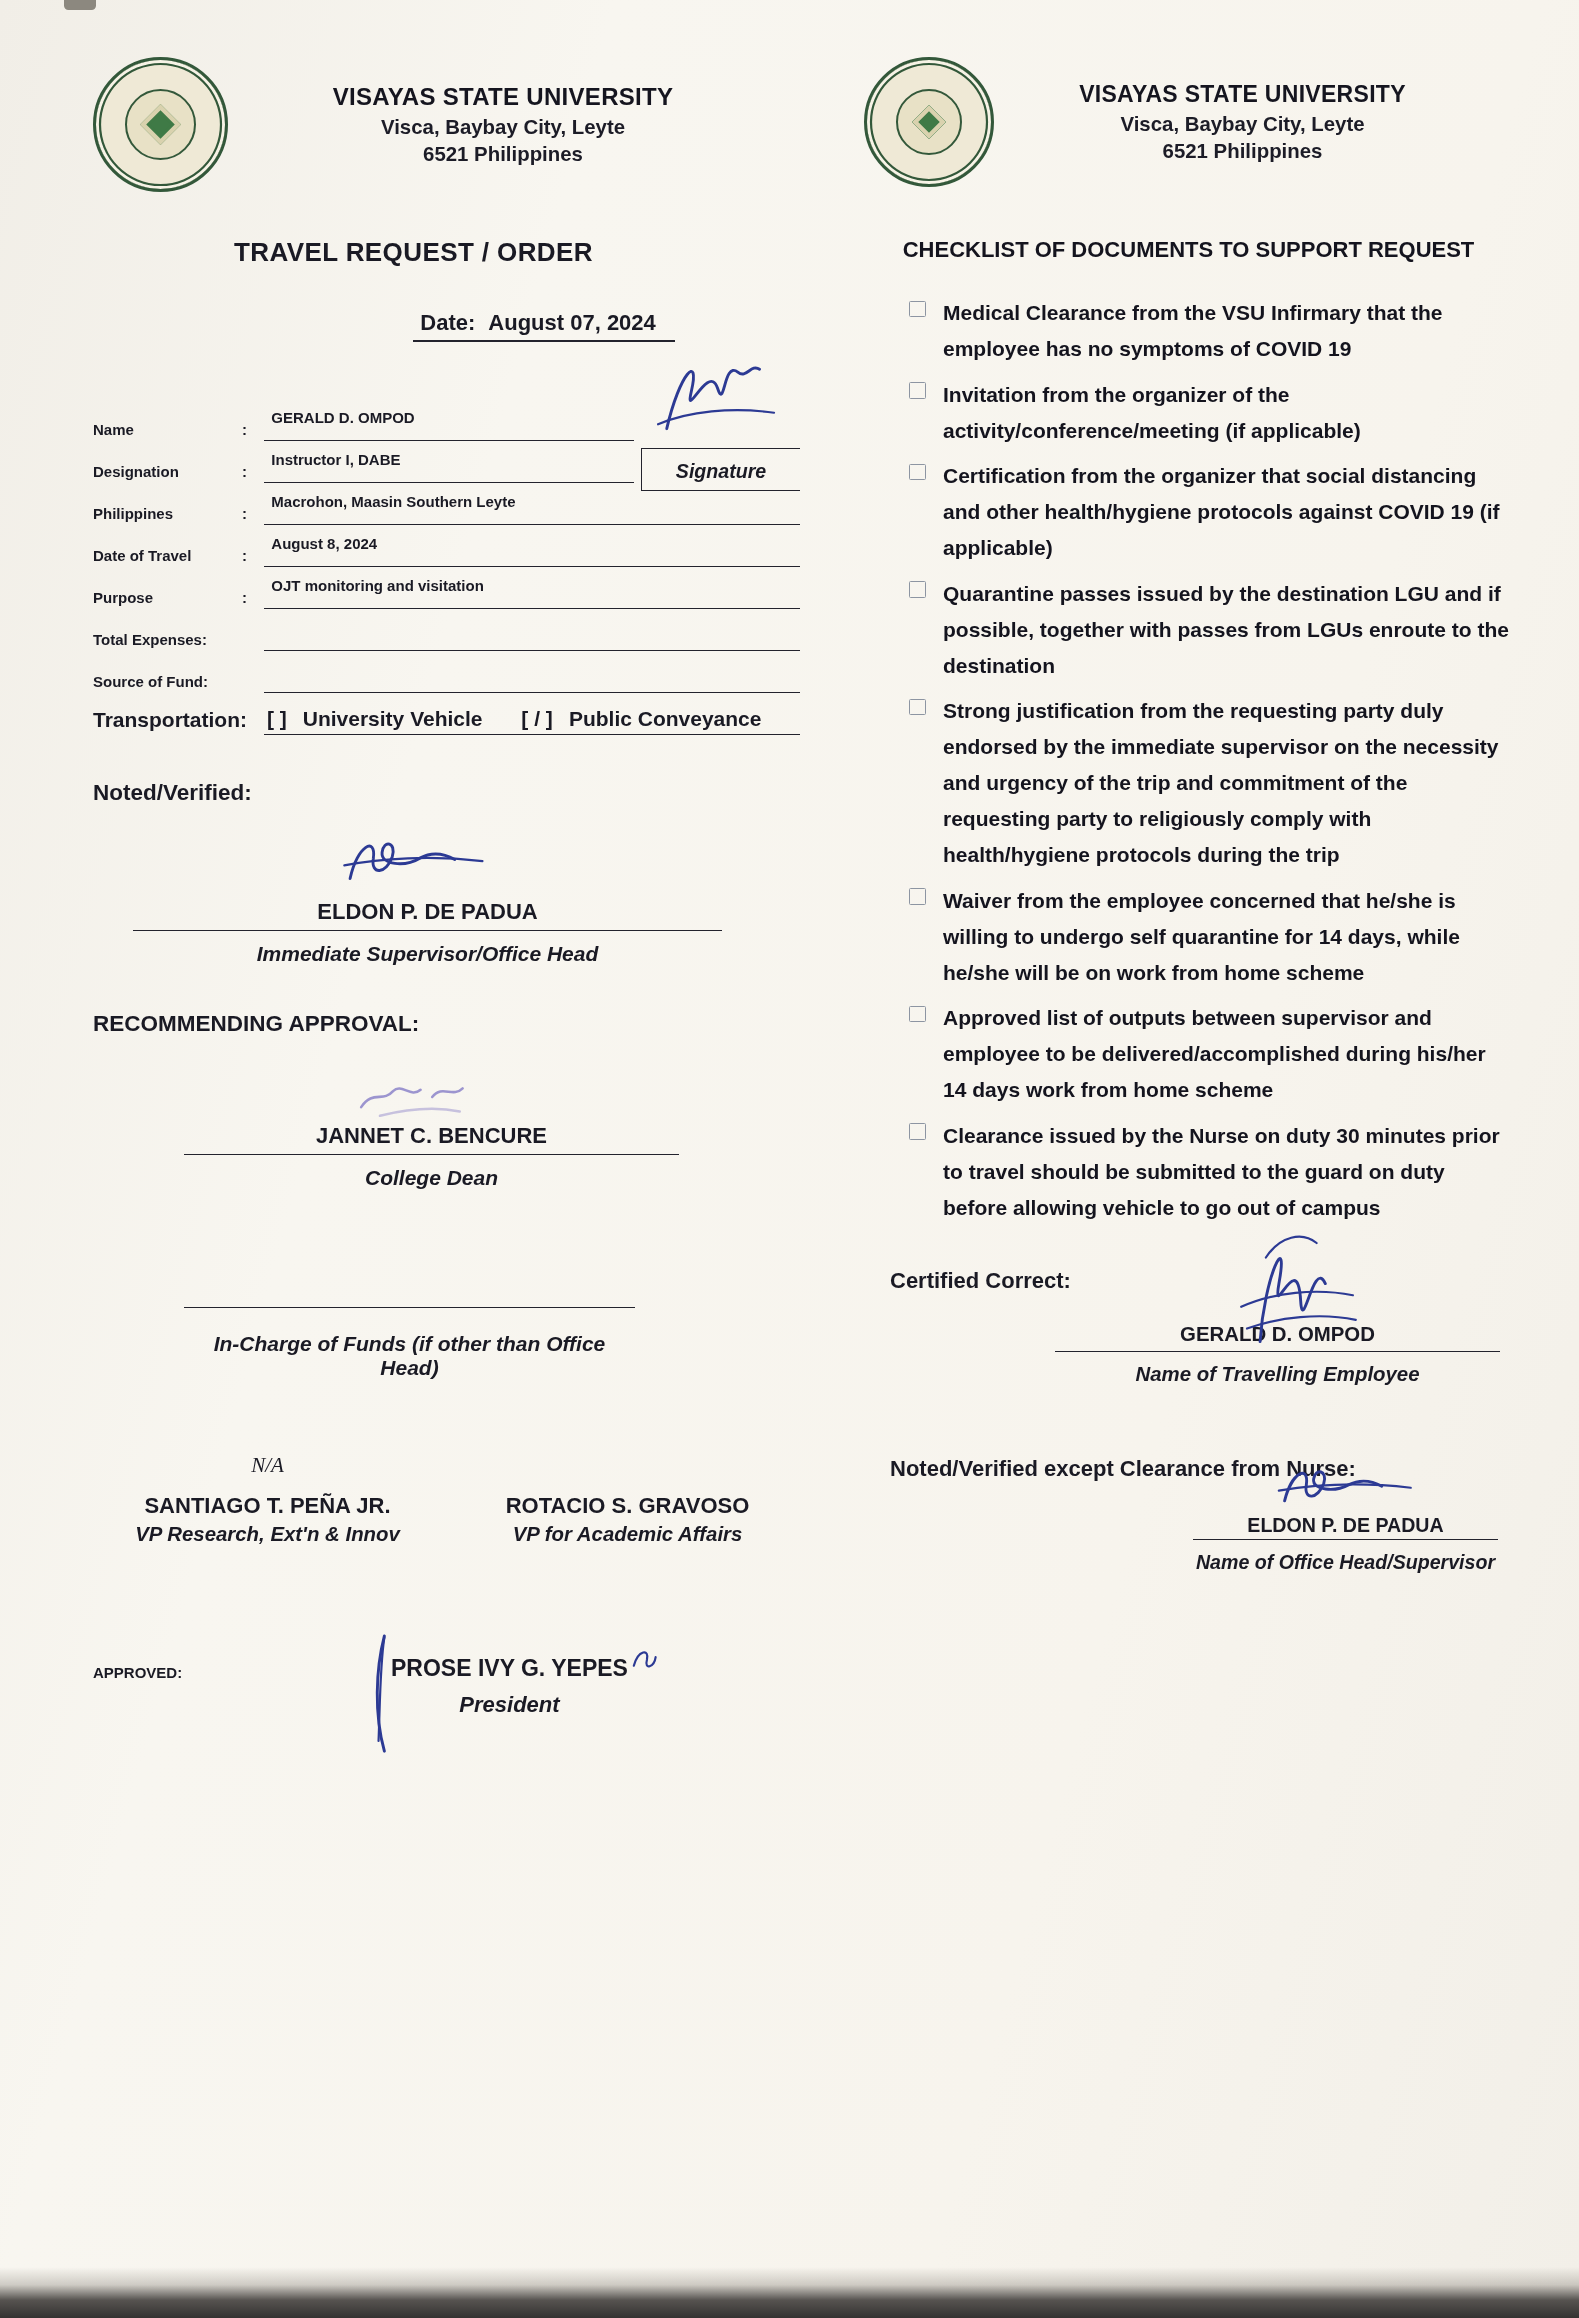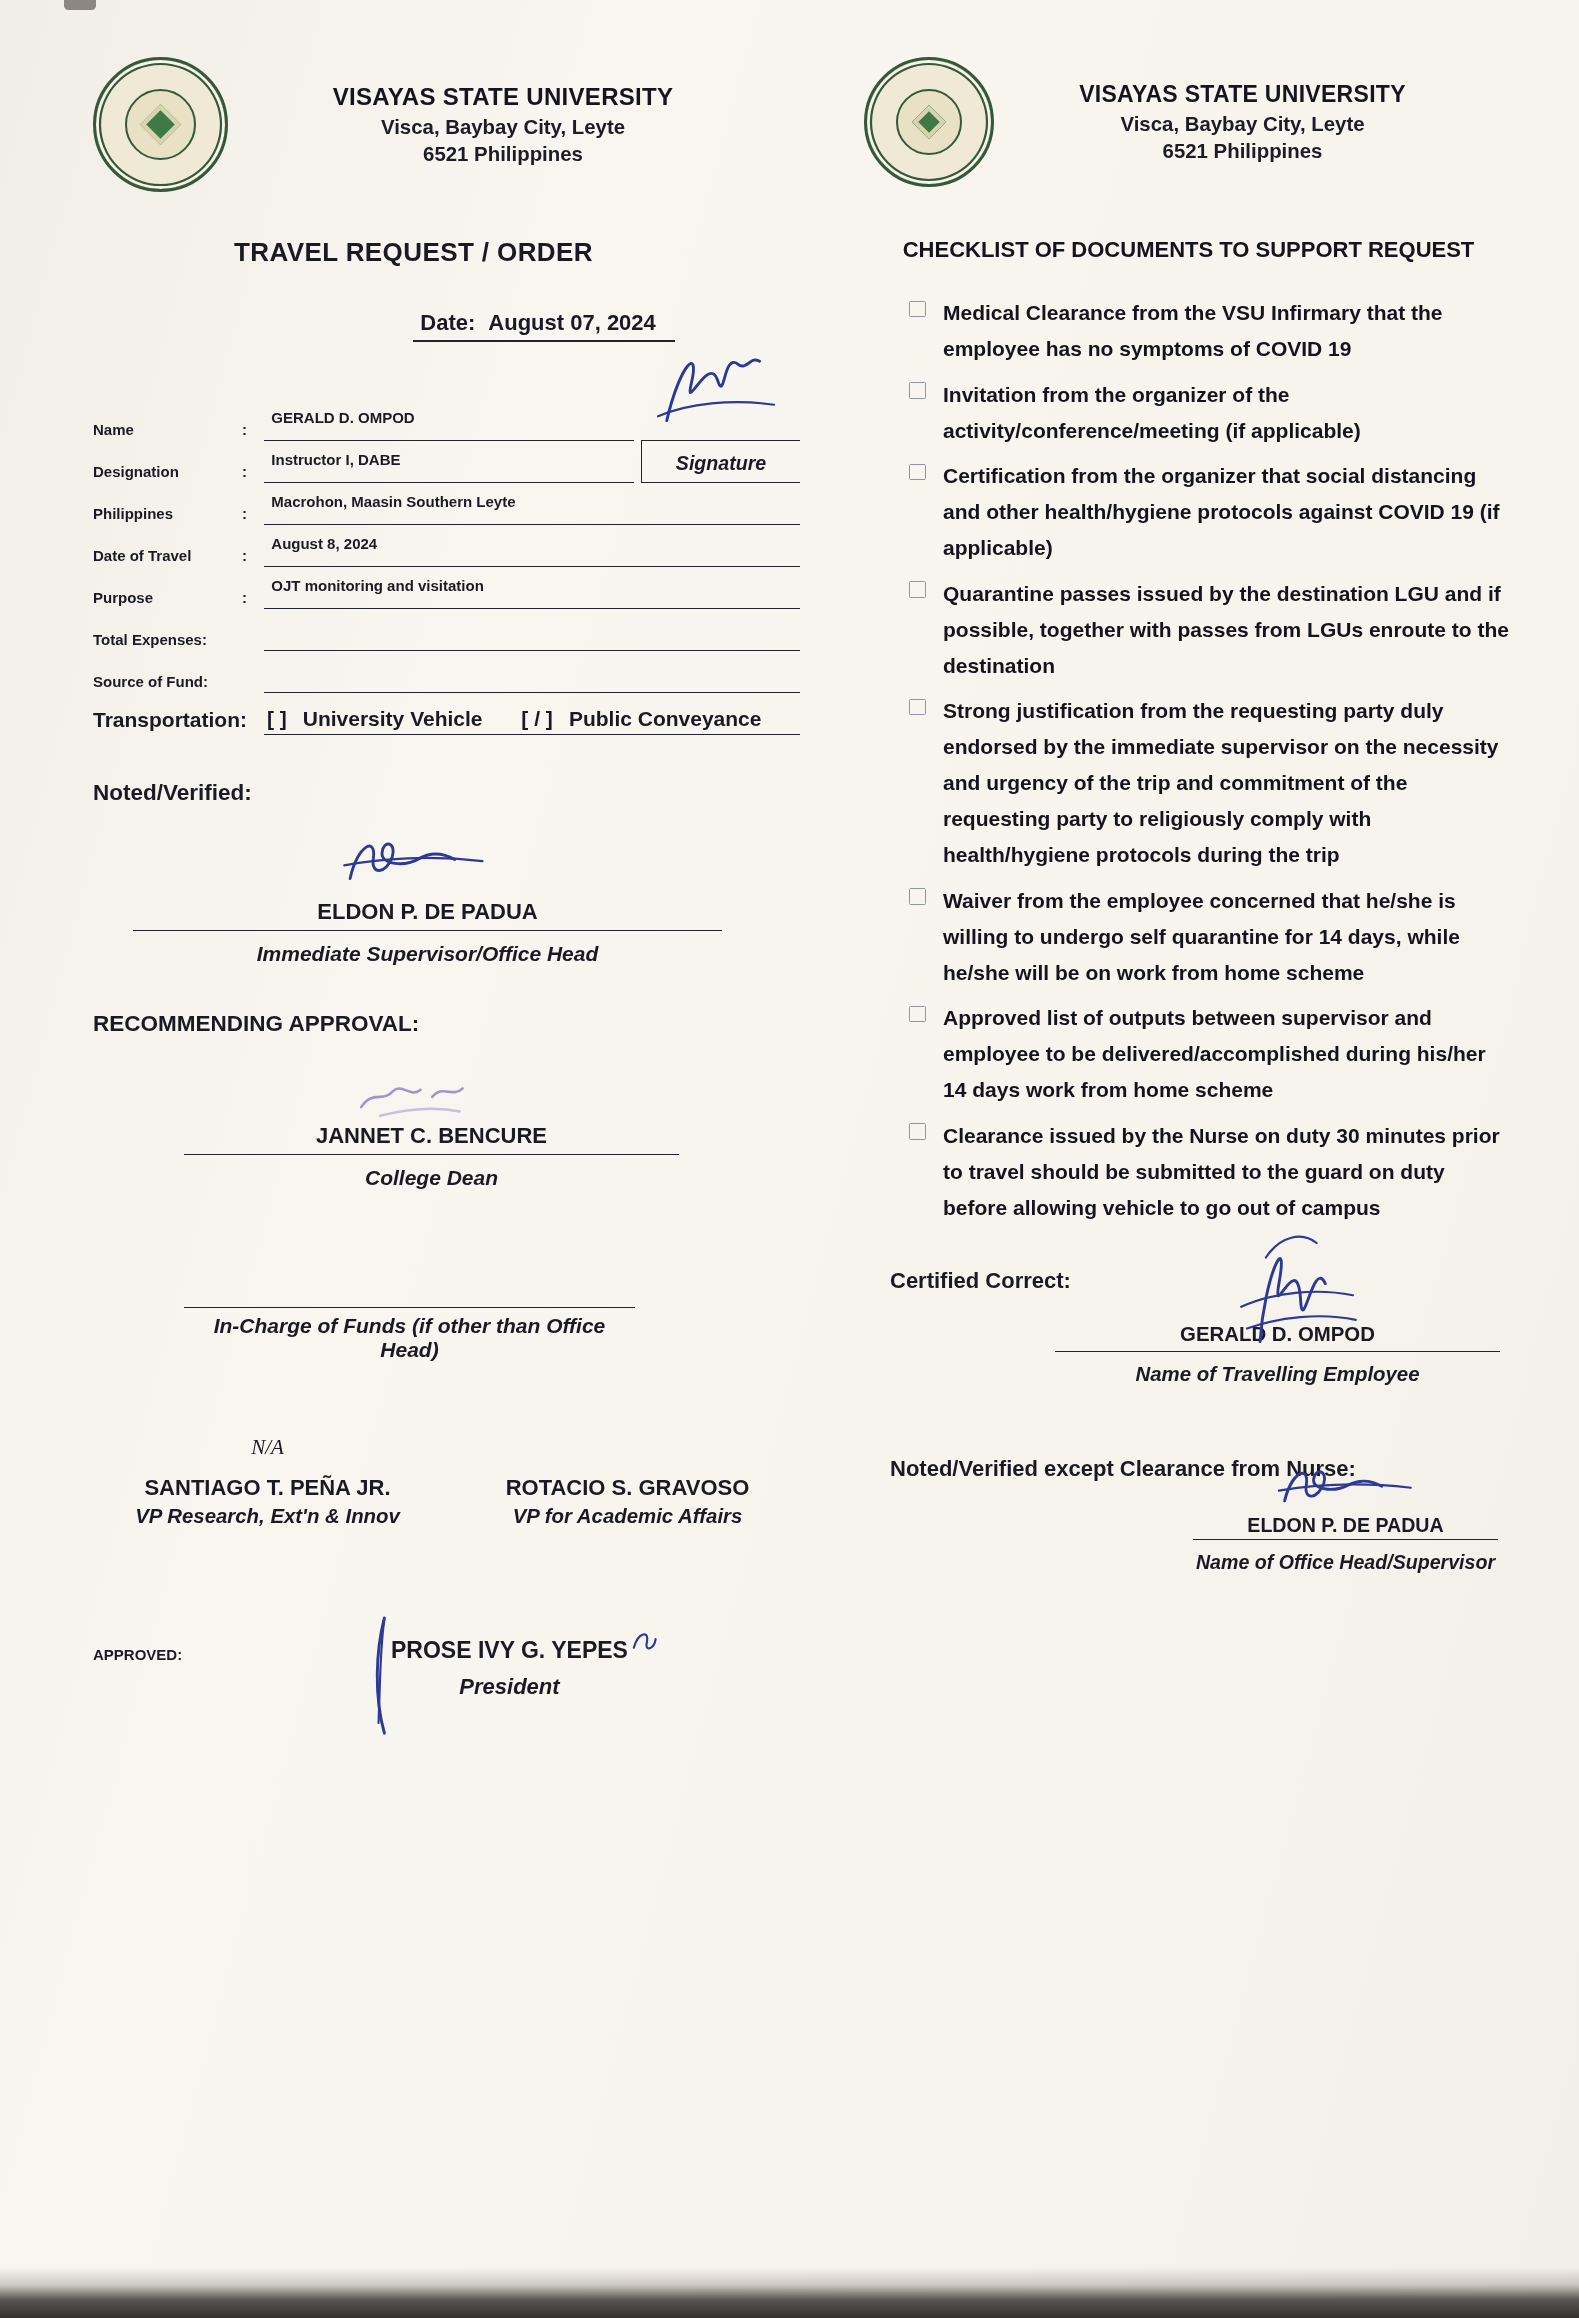--- a/index.html
+++ b/index.html
@@ -33,42 +33,42 @@
   .date-line{display:inline-block;border-bottom:2.2px solid #23232d;padding:0 19px 3.6px 7.3px;}
   .date-line .dv{margin-left:13px;}
 
   .fields{position:relative;margin-top:57px;}
   .f-row{display:flex;align-items:flex-end;height:42px;font-size:15px;font-weight:700;}
   .f-label{width:149px;padding-bottom:2.9px;}
   .f-colon{width:22px;padding-bottom:2.9px;}
   .f-value{flex:1;border-bottom:1.8px solid #23232d;padding:0 0 2.9px 7.3px;min-height:28px;}
   .f-value.short{margin-right:166px;}
 
-  .sig-box{position:absolute;right:0;top:0;width:159px;text-align:center;}
+  .sig-box{position:absolute;right:0;top:8px;width:159px;text-align:center;}
   .sig-area{height:41px;border-bottom:1.8px solid #23232d;position:relative;}
   .sig-area svg{position:absolute;left:4.4px;top:-64px;overflow:visible;}
   .sig-caption{height:41px;border-left:1.8px solid #23232d;border-bottom:1.8px solid #23232d;
     line-height:44px;font-style:italic;font-weight:700;font-size:19.6px;}
 
   .t-row{display:flex;align-items:flex-end;height:42px;font-size:21px;font-weight:700;}
   .t-label{width:171px;padding-bottom:2.9px;}
   .t-content{flex:1;border-bottom:1.8px solid #23232d;padding:0 0 2.9px 2.9px;white-space:nowrap;}
   .t-content .box{margin-right:10.2px;}
   .t-content .opt1{margin-right:33px;}
 
   .section-label{font-size:22.5px;font-weight:700;margin-top:45px;}
   .approval{position:relative;text-align:center;}
   .ap-name{border-bottom:1.8px solid #23232d;font-weight:700;font-size:22px;padding-bottom:5.1px;}
   .ap-title{font-style:italic;font-weight:700;font-size:21px;margin-top:11px;}
   .approval svg{position:absolute;overflow:visible;}
   .ap-supervisor{width:589px;margin:93px 0 0 40px;}
   .ap-dean{width:495px;margin:86px 0 0 91px;}
   .funds{width:451px;margin:86px 0 0 91px;text-align:center;}
   .funds .blank{height:31px;border-bottom:1.8px solid #23232d;}
-  .funds .ap-title{margin-top:6px;}
+  .funds .ap-title{margin-top:24px;}
 
   .vp-row{display:flex;margin:73px 0 0 18px;}
   .vp-col{text-align:center;}
   .vp-col.c1{width:313px;}
   .vp-col.c2{width:335px;margin-left:36px;}
   .vp-na{height:32px;font-family:"Liberation Serif",serif;font-style:italic;font-size:21px;}
   .vp-name{font-size:22px;font-weight:700;margin-top:8px;}
   .vp-title{font-size:20.4px;font-style:italic;font-weight:700;margin-top:4.4px;}
 
   .approved-row{display:flex;margin-top:109px;align-items:flex-start;}

